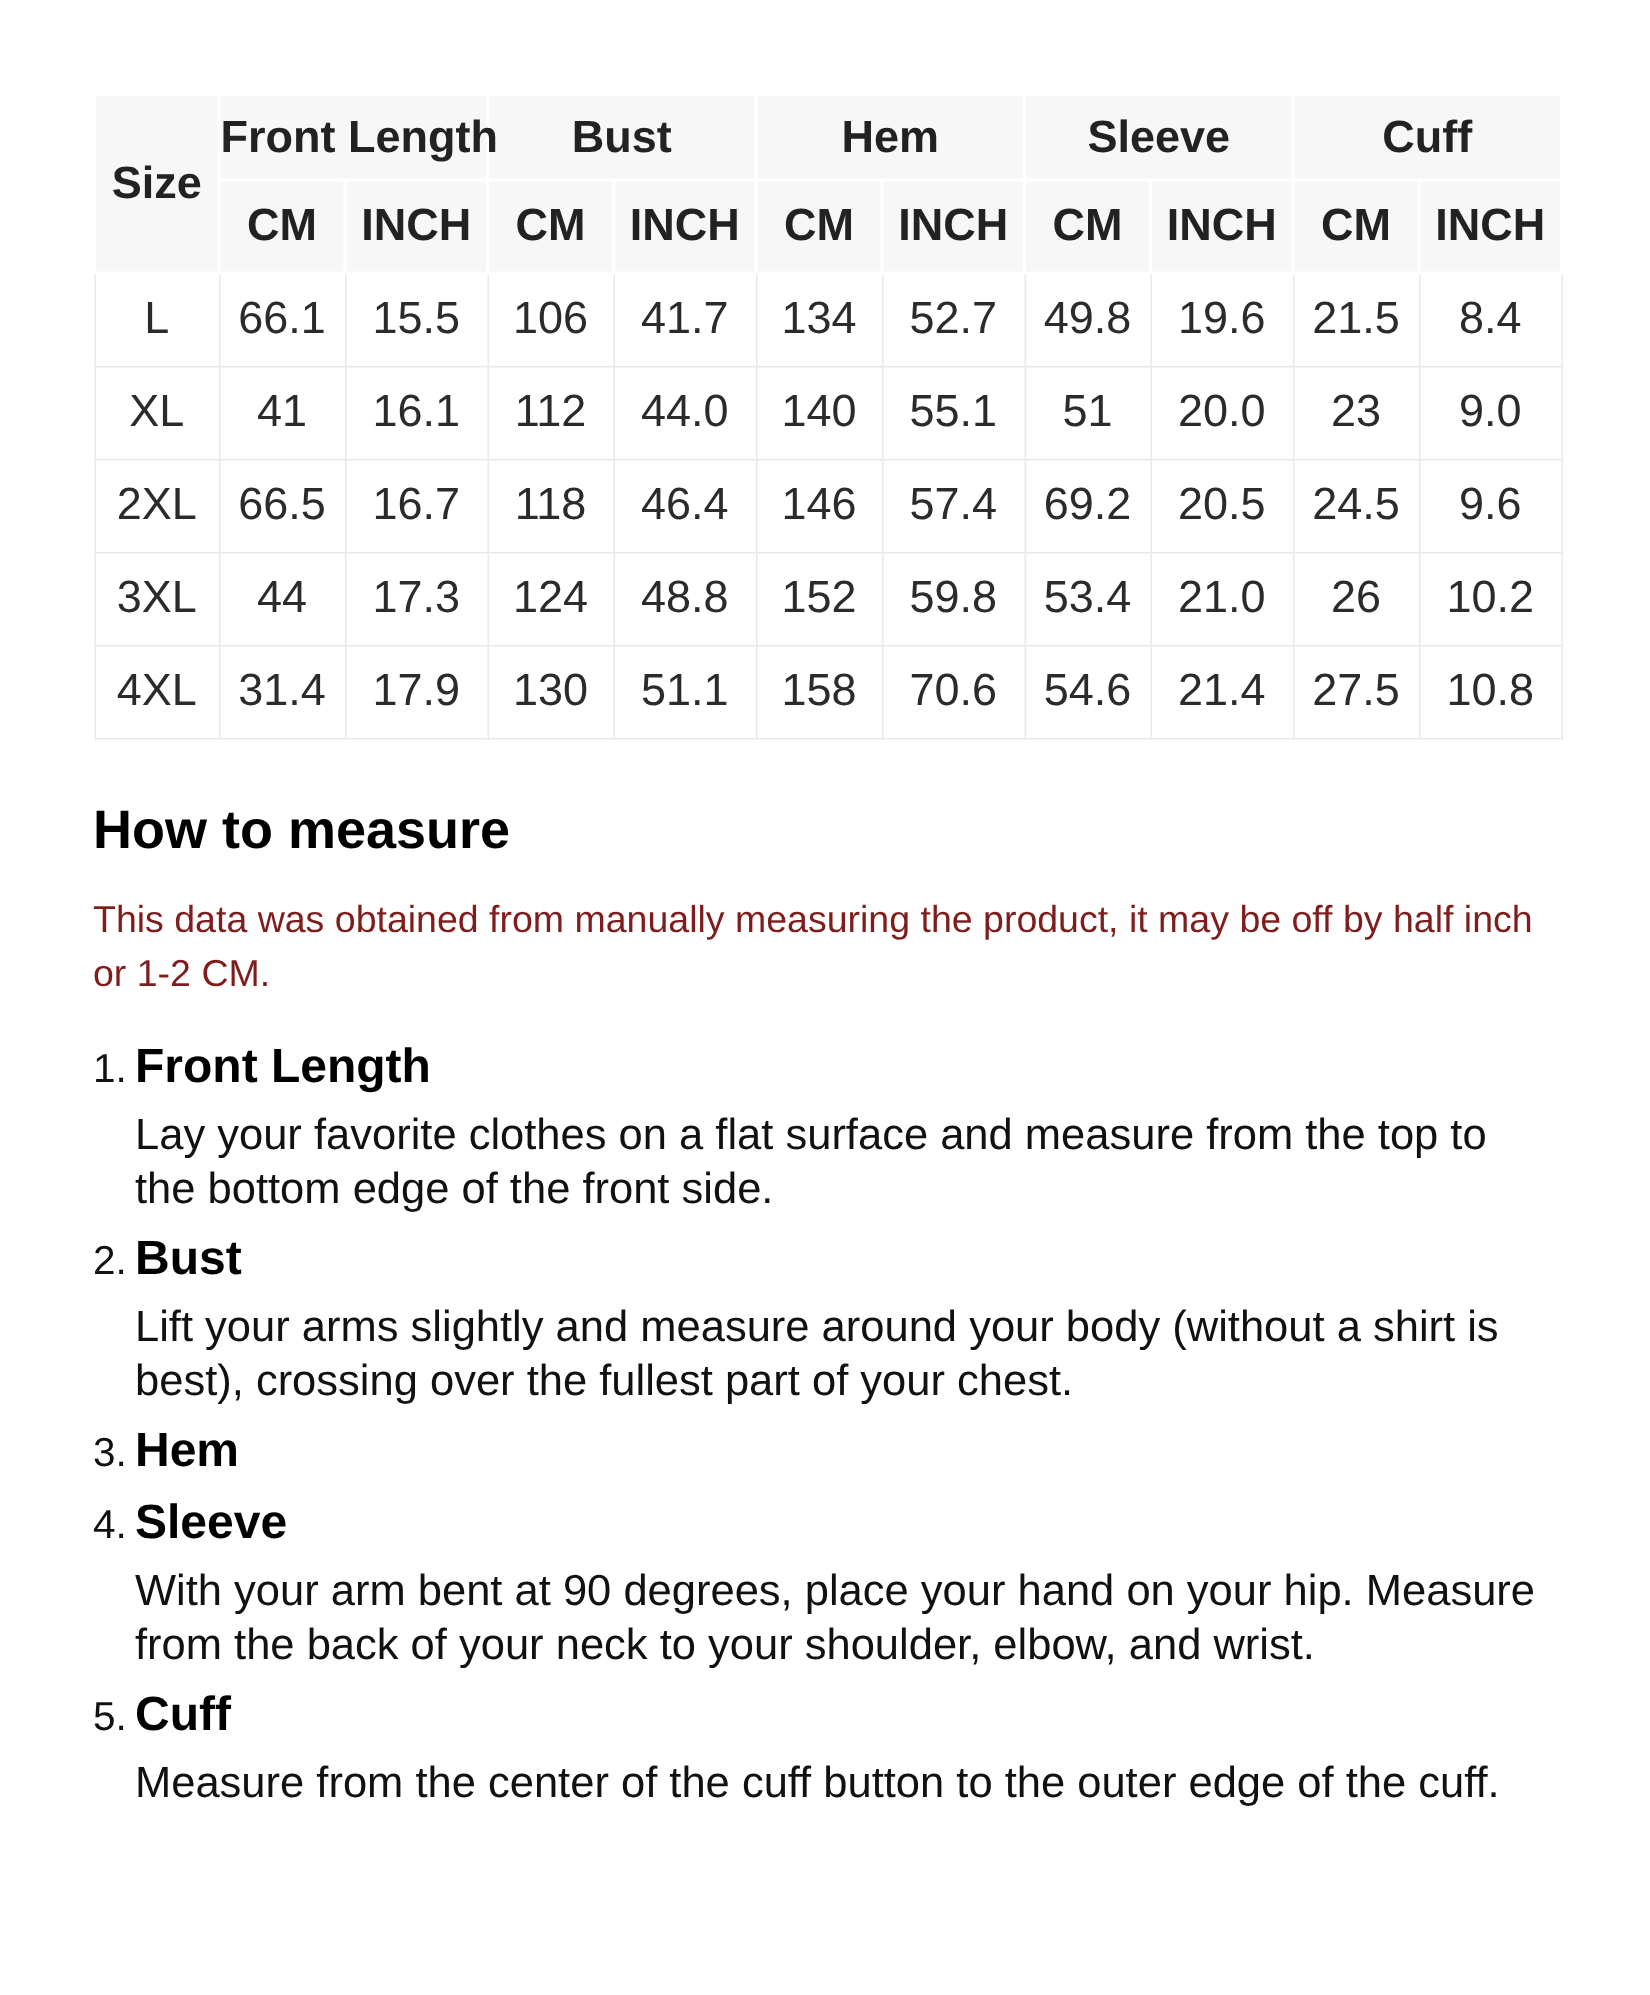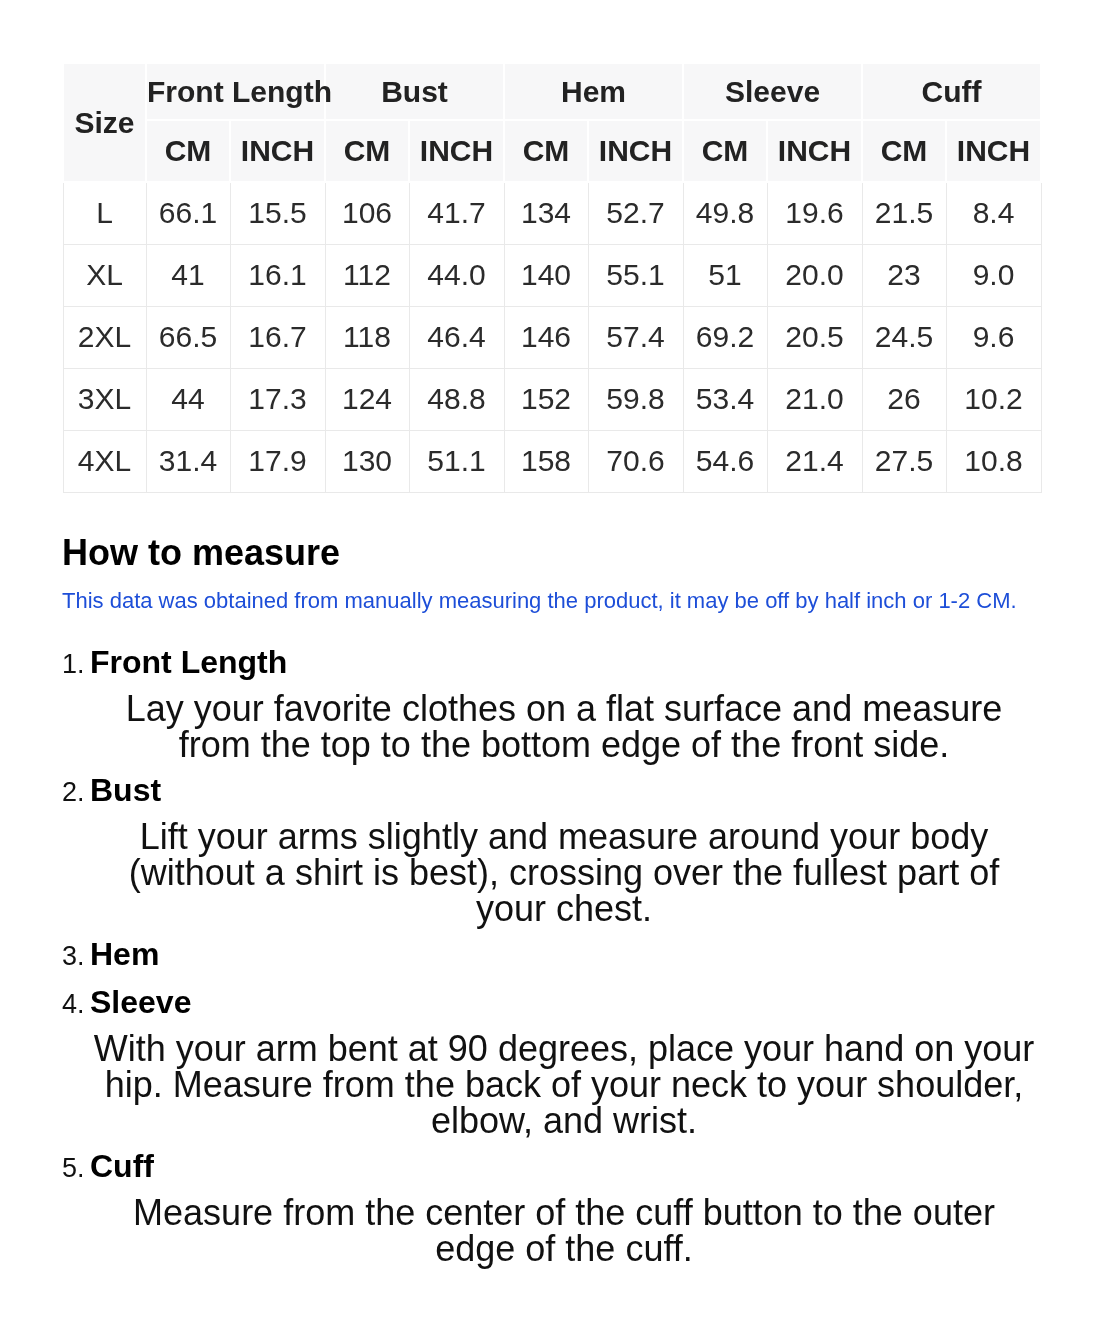--- a/index.html
+++ b/index.html
@@ -43,27 +43,27 @@
     padding: 0;
     white-space: nowrap;
   }
 
   
   h2.section-title {
     font-size: 36px;
     line-height: 44px;
     font-weight: 700;
     color: #000000;
-    margin: 38px 0 8px 0;
+    margin: 38px 0 20px 0;
   }
   p.section-intro {
-    font-size: 22px;
+    font-size: 25px;
     line-height: 36px;
     margin: 0 0 24px 0;
-    color: #1d4ed8;
+    color: #7f1d1d;
   }
   ul.measure-list {
     list-style: none;
     margin: 0;
     padding: 0;
   }
   .measure-item { margin: 0; padding: 0; }
   .item-head {
     display: flex;
     align-items: baseline;
@@ -76,25 +76,24 @@
     min-width: 28px;
     color: #111111;
     font-weight: 400;
   }
   .item-title {
     font-size: 32px;
     font-weight: 700;
     color: #000000;
   }
   .item-desc {
-    font-size: 36px;
+    font-size: 29px;
     line-height: 36px;
     margin: 0 0 8px 28px;
     color: #111111;
-    text-align: center;
   }
 </style>
 </head>
 <body>
 
 <div class="page">
 
   <table class="size-chart">
     <colgroup>
       <col style="width:83px">

